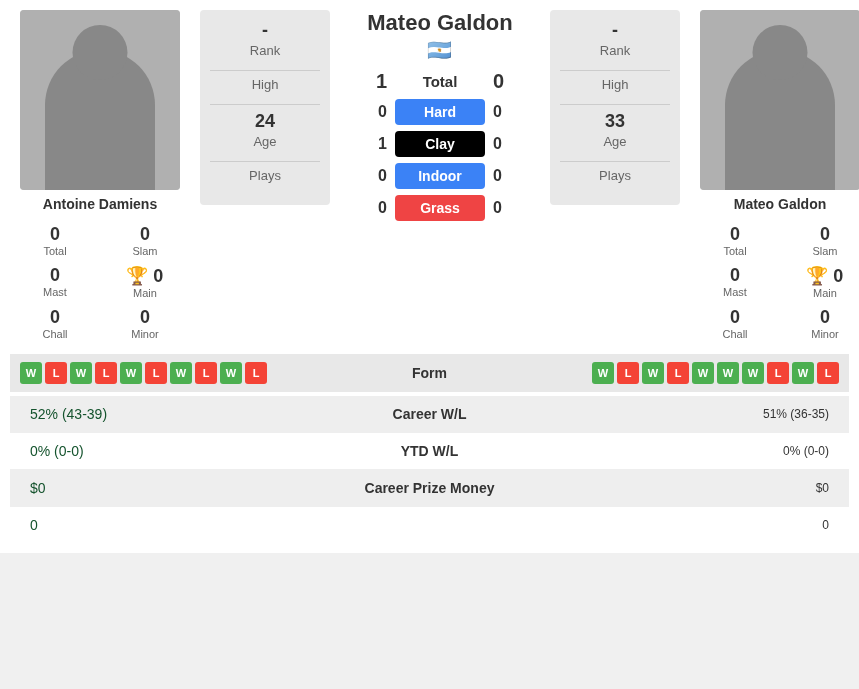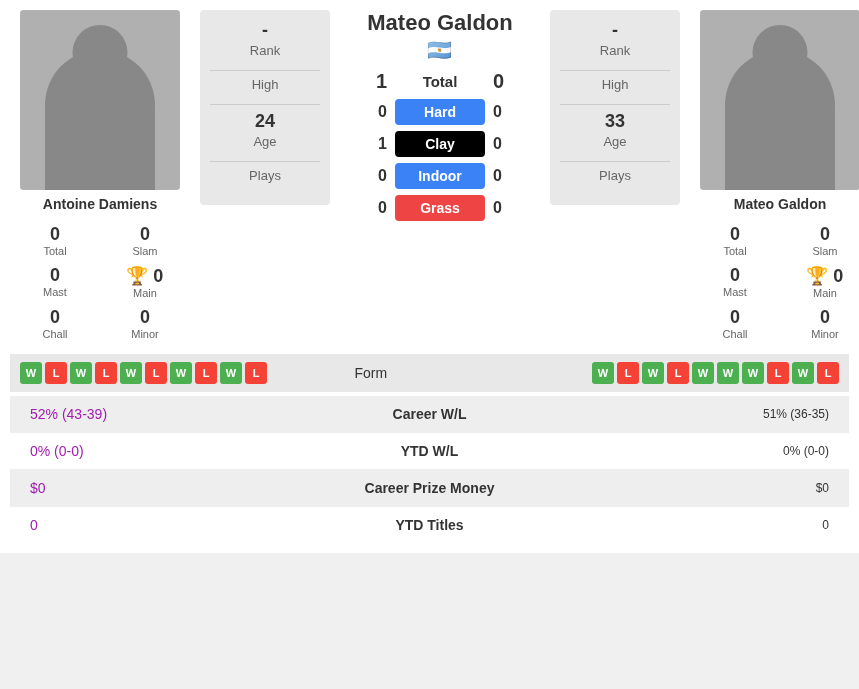--- a/index.html
+++ b/index.html
@@ -42,30 +42,30 @@
     .surface-grass { background: #ef4444; }
     
     
     .info-card-right { background: #e8e8e8; border-radius: 4px; padding: 10px; width: 130px; flex-shrink: 0; text-align: center; margin: 0 10px; }
     
     .right-player-card { display: flex; flex-direction: column; align-items: center; width: 180px; flex-shrink: 0; }
     
     
     .form-section { display: flex; align-items: center; background: #e8e8e8; padding: 8px 10px; margin-bottom: 4px; }
     .form-left { display: flex; gap: 3px; flex: 1; justify-content: flex-start; }
-    .form-center { font-size: 14px; font-weight: normal; color: #333; width: 150px; }
+    .form-center { font-size: 14px; font-weight: bold; color: #333; width: 150px; text-align: center; }
     .form-right { display: flex; gap: 3px; flex: 1; justify-content: flex-end; }
     .form-badge { width: 22px; height: 22px; border-radius: 3px; display: flex; align-items: center; justify-content: center; font-size: 11px; font-weight: bold; color: #fff; }
     .form-w { background: #4CAF50; }
     .form-l { background: #f44336; }
     
     
     .stats-row { display: flex; align-items: center; padding: 10px 20px; border-bottom: 1px solid #eee; }
     .stats-row:last-child { border-bottom: none; }
-    .stats-left { flex: 1; text-align: left; font-size: 14px; color: #a21caf; }
+    .stats-left { flex: 1; text-align: left; font-size: 14px; color: #14532d; }
     .stats-center { width: 200px; text-align: center; font-size: 14px; font-weight: bold; color: #333; }
     .stats-right { flex: 1; text-align: right; font-size: 12px; color: #333; }
     .match-total-row { display: flex; align-items: center; width: 100%; margin-bottom: 6px; justify-content: center; gap: 8px; }
     .total-score-left { font-size: 20px; font-weight: bold; color: #333; width: 30px; text-align: right; }
     .total-label-center { font-size: 15px; font-weight: bold; color: #333; width: 90px; text-align: center; }
     .total-score-right { font-size: 20px; font-weight: bold; color: #333; width: 30px; text-align: left; }
   </style>
 </head>
 <body>
 
@@ -272,17 +272,16 @@
   </div>
 
   <div class="stats-row" style="background:#eee;">
     <div class="stats-left">$0</div>
     <div class="stats-center">Career Prize Money</div>
     <div class="stats-right">$0</div>
   </div>
 
   <div class="stats-row" style="background:#fff;">
     <div class="stats-left">0</div>
-    <div class="stats-center">YTD Titles</div>
     <div class="stats-right">0</div>
   </div>
 
 </div>
 
 </body></html>

